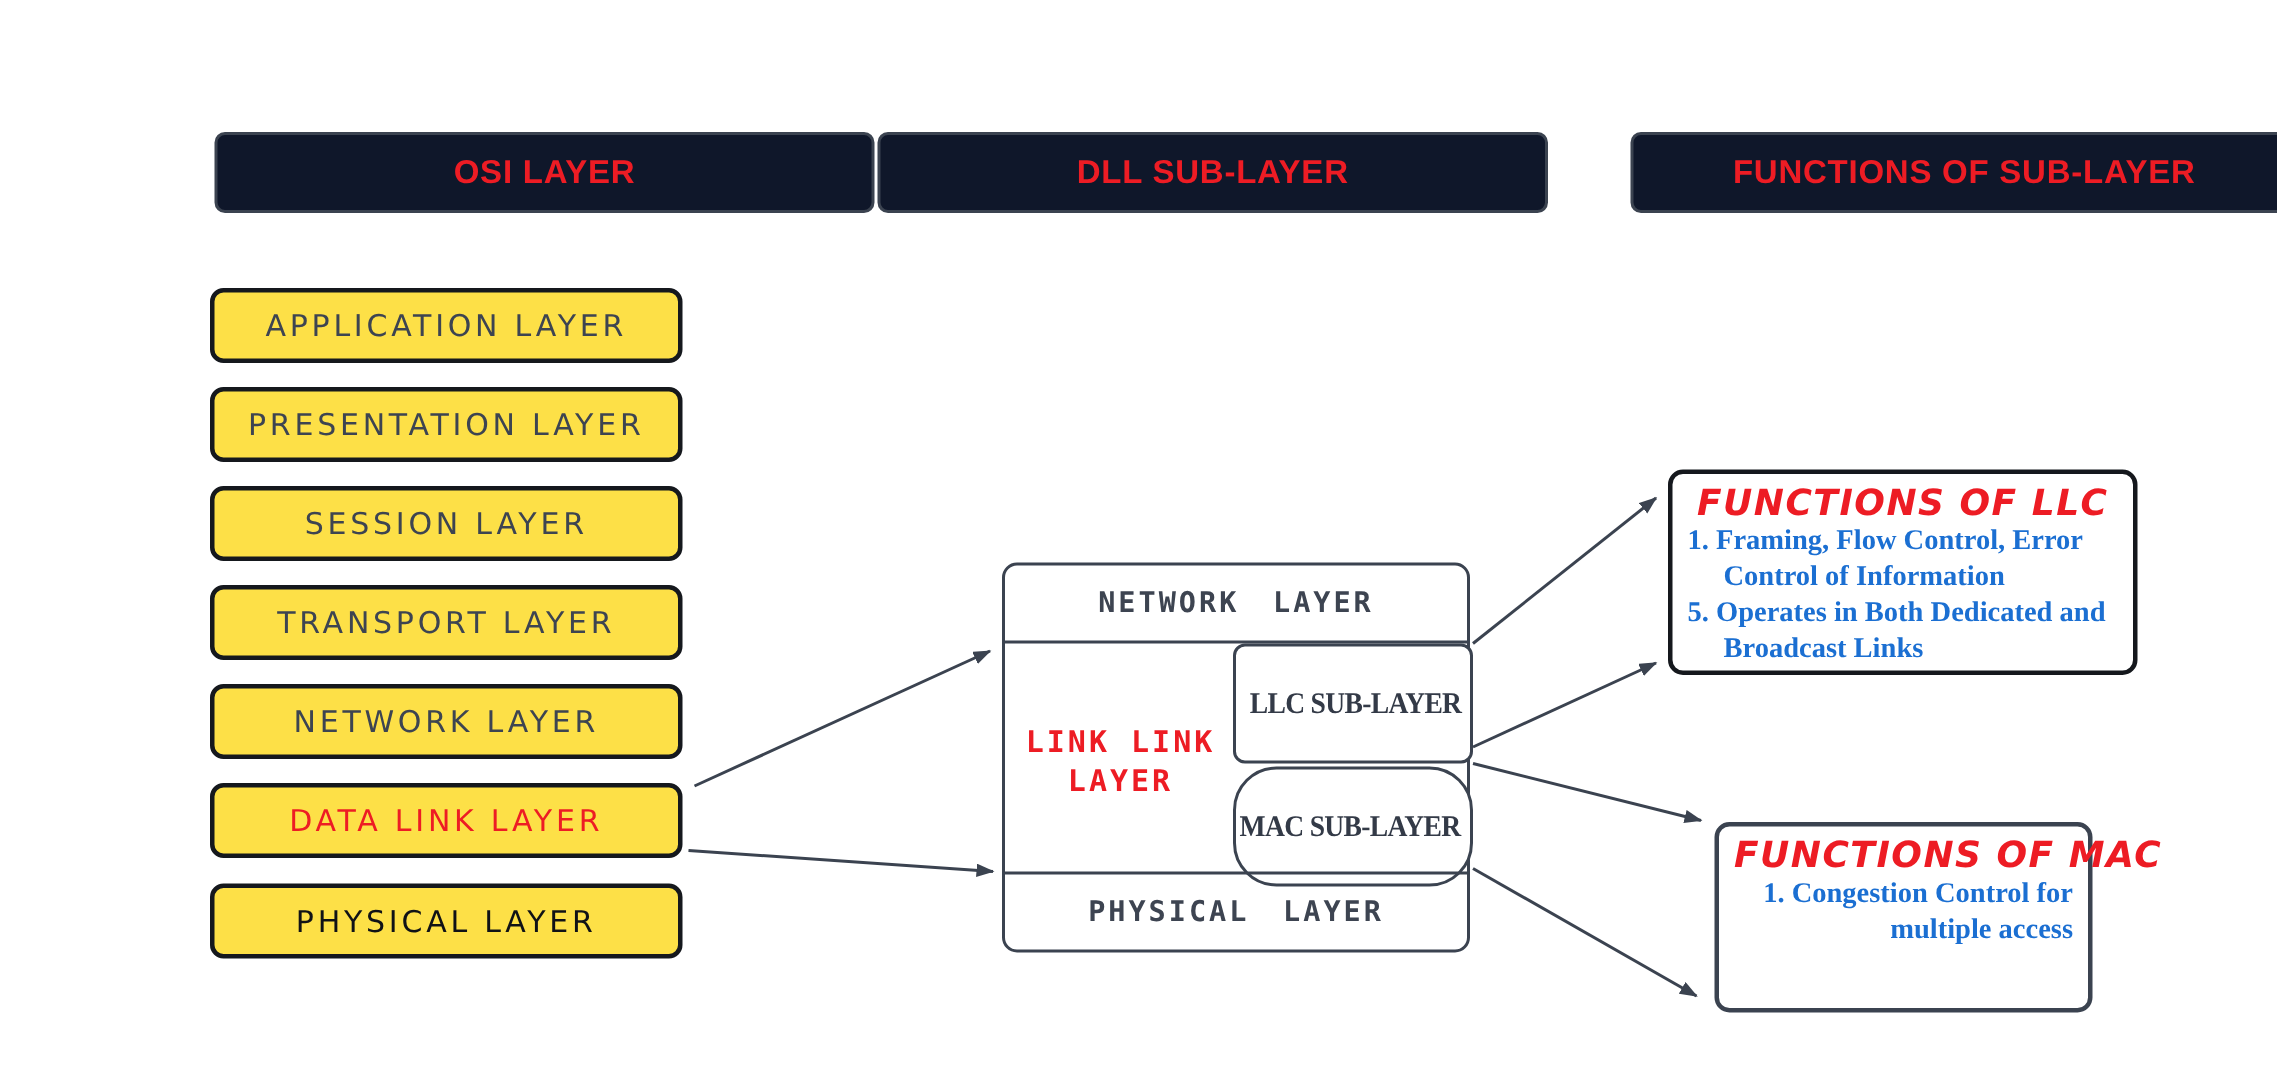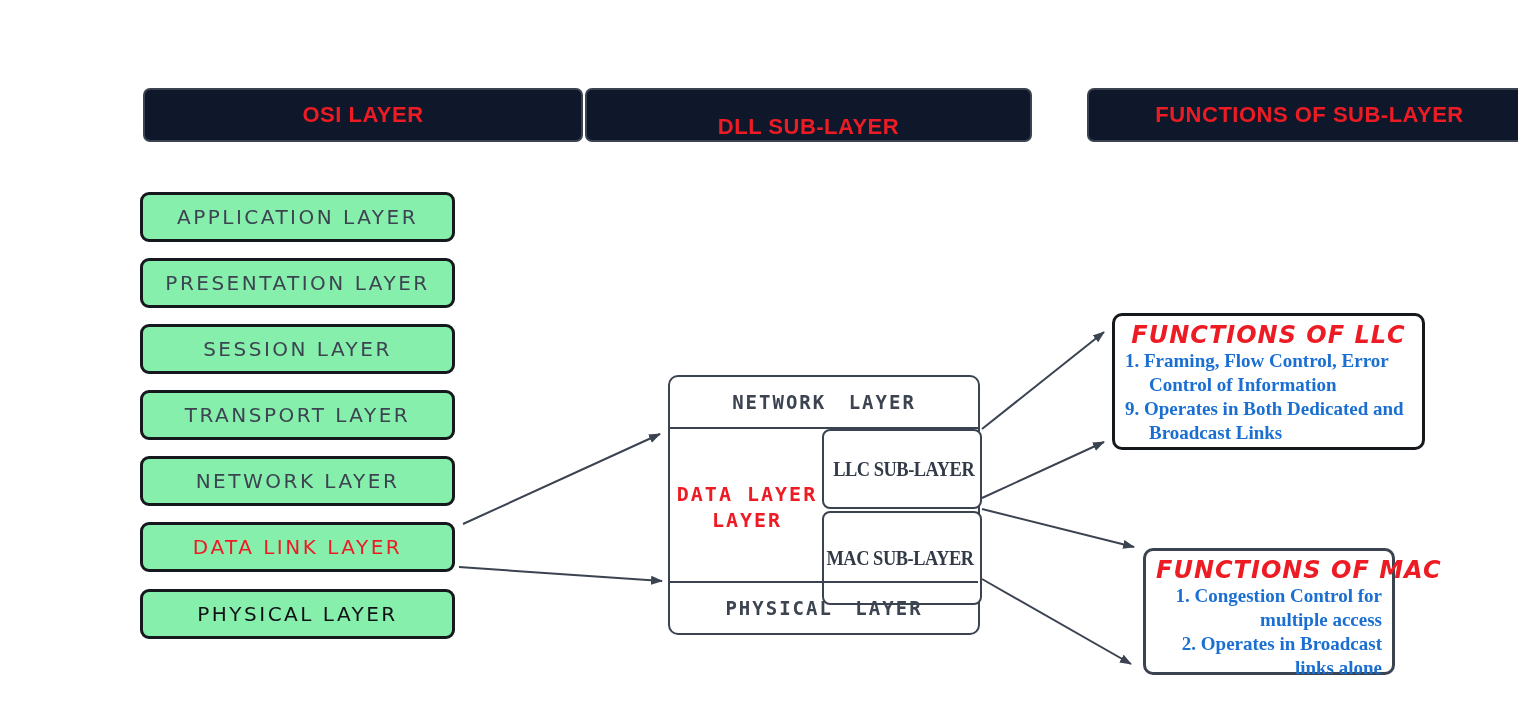--- a/index.html
+++ b/index.html
@@ -13,33 +13,33 @@
   }
 
   
   .hdr-box {
     position:absolute; top:88px; height:54px;
     border:2px solid #3b4350; border-radius:7px;
     background:#0f172a;
     display:flex; align-items:center; justify-content:center;
   }
   .hdr-box.h1 { left:143px; width:440px; }
-  .hdr-box.h2 { left:585px; width:447px;align-items:flex-end; }
+  .hdr-box.h2 { left:585px; width:447px; }
   .hdr-box.h3 { left:1087px; width:445px; }
   .hdr-label {
     font-family:"Liberation Sans", sans-serif;
     font-weight:bold; font-size:22px; letter-spacing:0.5px;
     color:#ed1c24;
   }
 
   
   .osi-box {
     position:absolute; left:140px; width:315px; height:50px;
     border:3px solid #15181d; border-radius:9px;
-    background:#86efac;
+    background:#fde047;
     display:flex; align-items:center; justify-content:center;
   }
   .osi-label {
     font-family:"DejaVu Sans", sans-serif;
     font-size:20px; letter-spacing:2.5px;
     color:#3d4451; white-space:nowrap;
   }
   .osi-label.red   { color:#ed1c24; }
   .osi-label.black { color:#101216; }
 
@@ -68,21 +68,21 @@
     font-family:"DejaVu Sans Mono", monospace;
     font-weight:bold; font-size:20px; letter-spacing:2px;
     color:#ed1c24; line-height:1.3; white-space:nowrap;
   }
   .sub-box {
     position:absolute; left:152px; width:160px;
     border:2px solid #3b4350; border-radius:8px; background:#ffffff;
     display:flex; align-items:center; justify-content:flex-end;
   }
   .sub-box.llc { top:52px;  height:80px; }
-  .sub-box.mac { top:134px; height:94px; }
+  .sub-box.mac { top:134px; height:80px;border-radius:29px; }
   .sub-label {
     font-family:"Liberation Serif", serif;
     font-weight:bold; font-size:20px; letter-spacing:-0.5px;
     color:#333a47; transform:scaleX(0.92); white-space:nowrap;
   }
 
   
   .fn-box {
     position:absolute; background:#ffffff; border-radius:10px;
     padding:5px 10px 4px 10px;
@@ -142,43 +142,42 @@
   </div>
   <div class="osi-box" style="top:589px">
     <span class="osi-label black">PHYSICAL LAYER</span>
   </div>
 
   <div class="dll">
     <div class="dll-band network">
       <span class="mono-label">NETWORK LAYER</span>
     </div>
     <div class="dll-datalink">
-      <span class="dl-mid-label">DATA LAYER</span>
+      <span class="dl-mid-label">LINK LINK</span>
       <span class="dl-mid-label">LAYER</span>
     </div>
     <div class="sub-box llc">
       <span class="sub-label">LLC SUB-LAYER</span>
     </div>
     <div class="sub-box mac">
       <span class="sub-label">MAC SUB-LAYER</span>
     </div>
     <div class="dll-band physical">
       <span class="mono-label">PHYSICAL LAYER</span>
     </div>
   </div>
 
   <div class="fn-box llc-fn">
     <div class="fn-title">FUNCTIONS OF LLC</div>
     <div class="fn-item">1. Framing, Flow Control, Error Control of Information</div>
-    <div class="fn-item">9.  Operates in Both Dedicated and Broadcast Links</div>
+    <div class="fn-item">5.  Operates in Both Dedicated and Broadcast Links</div>
   </div>
   <div class="fn-box mac-fn">
     <div class="fn-title">FUNCTIONS OF MAC</div>
     <div class="fn-item">1. Congestion Control for multiple access</div>
-    <div class="fn-item">2. Operates in Broadcast links alone</div>
   </div>
 
   <svg class="arrows" viewBox="0 0 1518 718">
     <defs>
       <marker id="ah" markerUnits="userSpaceOnUse" markerWidth="14" markerHeight="11" refX="11" refY="4.5" orient="auto">
         <path d="M0,0 L12,4.5 L0,9 Z" fill="#3b4350"></path>
       </marker>
     </defs>
     <line x1="463" y1="524" x2="660" y2="434" marker-end="url(#ah)"></line>
     <line x1="459" y1="567" x2="662" y2="581" marker-end="url(#ah)"></line>

